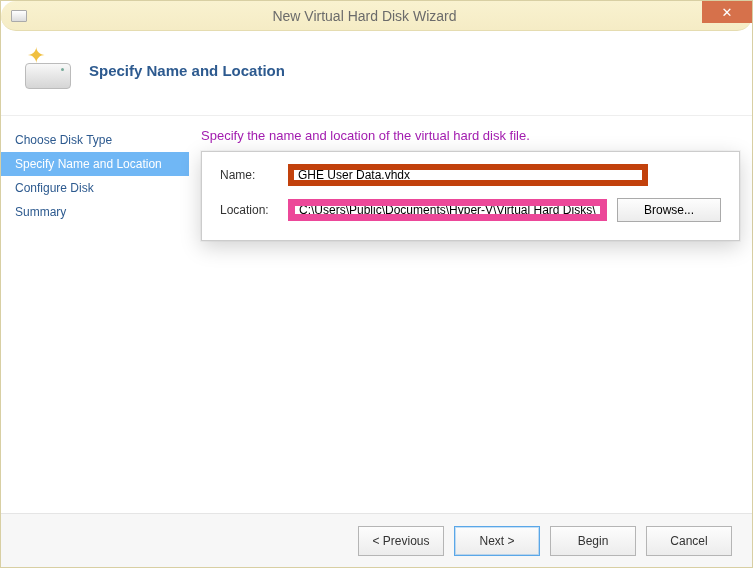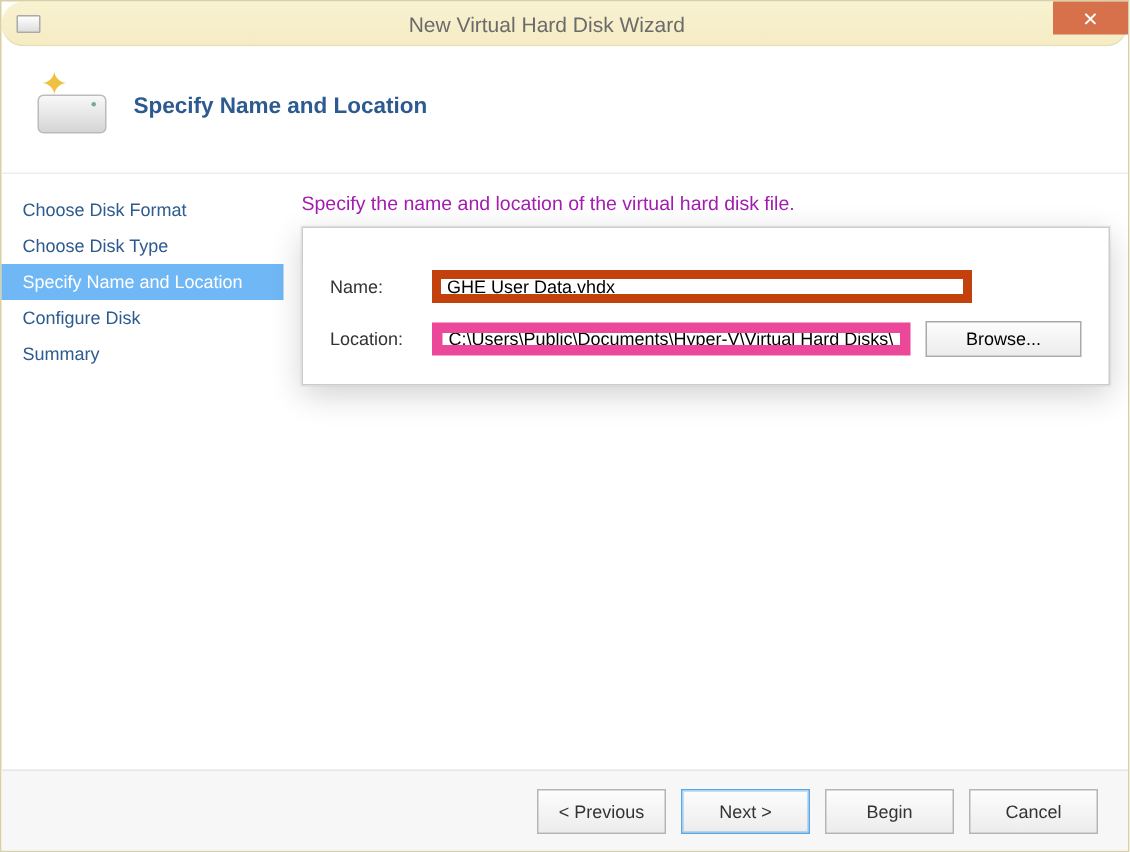--- a/index.html
+++ b/index.html
@@ -116,21 +116,21 @@
     }
     .instruction {
       color: #a21caf;
       padding-bottom: 6px;
       font-size: 13px;
     }
     .form-panel {
       background: #fff;
       border: 1px solid #ccc;
       box-shadow: 0 6px 20px rgba(0,0,0,0.18), 0 0 0 1px rgba(0,0,0,0.03);
-      padding: 28px 18px 18px 18px;
+      padding: 12px 18px 18px 18px;
       margin-top: 2px;
       margin-right: -6px;
     }
     .form-row {
       display: flex;
       align-items: center;
       gap: 10px;
       margin-bottom: 12px;
     }
     .form-row:last-child { margin-bottom: 0; }
@@ -206,21 +206,20 @@
     <div class="hdd-icon">
       <div class="hdd-star">✦</div>
       <div class="hdd-body"></div>
     </div>
     <div class="header-title">Specify Name and Location</div>
   </div>
 
   <div class="body">
 
     <div class="sidebar">
-      <div class="sidebar-item"><span>Choose Disk Format</span></div>
       <div class="sidebar-item"><span>Choose Disk Type</span></div>
       <div class="sidebar-item active"><span>Specify Name and Location</span></div>
       <div class="sidebar-item"><span>Configure Disk</span></div>
       <div class="sidebar-item"><span>Summary</span></div>
     </div>
 
     <div class="main">
       <div class="instruction">Specify the name and location of the virtual hard disk file.</div>
 
       <div class="form-panel">

